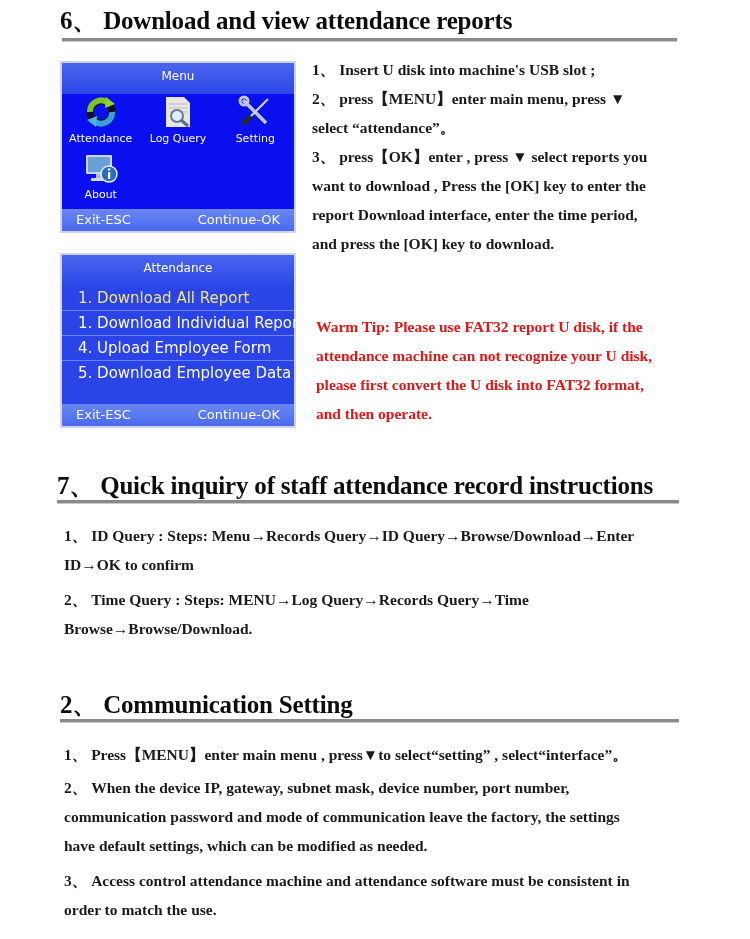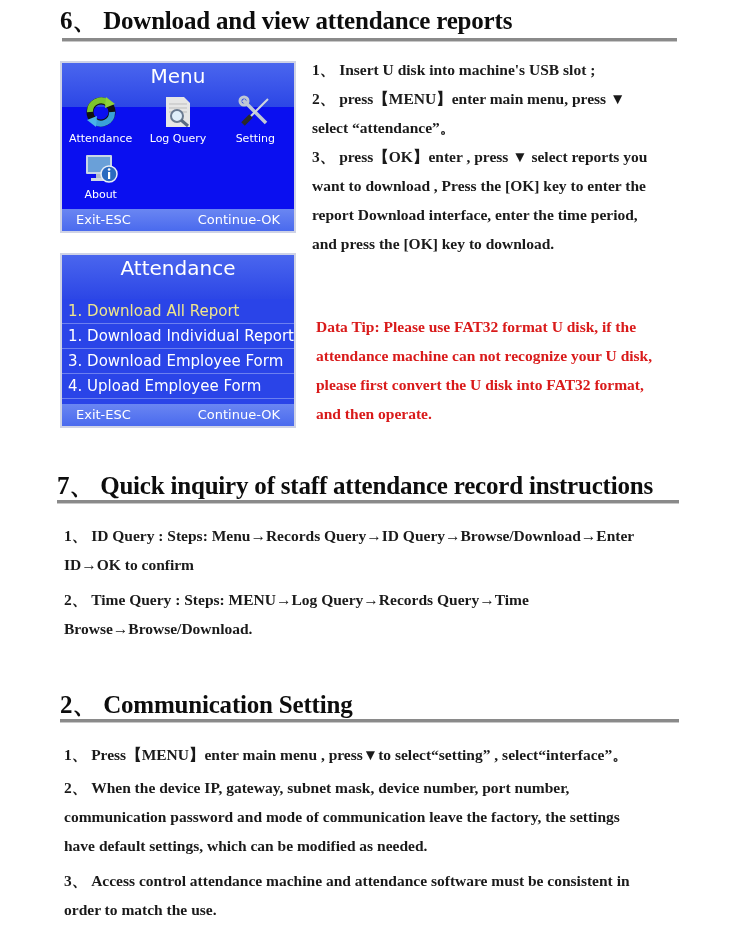--- a/index.html
+++ b/index.html
@@ -13,33 +13,33 @@
   .h-rule { height:3px; background:#8a8a8a; border-bottom:1px solid #c8c8c8; }
 
   
   .p { font-family:Liberation Serif, serif; font-weight:bold; font-size:15.5px;
        color:#1a1a1a; white-space:nowrap; line-height:29px; }
   .red { color:#d91a1a; }
 
   
   .screen { background:#0a0ff0; border:2px solid #cfd3e6; box-sizing:border-box;
             font-family:"DejaVu Sans", sans-serif; color:#fff; }
-  .scr-title { height:44px; line-height:26px; text-align:center; font-size:20px;
+  .scr-title { height:31px; line-height:26px; text-align:center; font-size:12px;
                background:linear-gradient(#4a66ee,#2c46e6); }
   .scr-foot { position:absolute; left:0; right:0; bottom:0; height:22px; line-height:22px;
               background:linear-gradient(#6a86f2,#4a6aee); font-size:13px;
               display:flex; justify-content:space-between; padding:0 14px; box-sizing:border-box; }
   .menu-grid { position:absolute; left:0; right:0; top:28px; display:grid;
                grid-template-columns:repeat(3,1fr); grid-template-rows:56px 56px; }
   .tile { display:flex; flex-direction:column; align-items:center; justify-content:flex-end;
           font-size:11px; padding-bottom:2px; position:relative; }
   .tile .ico { width:38px; height:36px; margin-bottom:2px; display:flex; align-items:center; justify-content:center; }
   .tile.sel .ico { outline:1.5px solid #c9c9e0; outline-offset:1px; }
 
-  .att-row { height:24px; line-height:24px; font-size:15px; padding-left:6px;
+  .att-row { height:24px; line-height:24px; font-size:15px; padding-left:16px;
              background:#2a44e8; border-bottom:1px solid #6c80f0; white-space:nowrap; }
   .att-row.hi { color:#f0e68c; }
 </style>
 </head>
 <body>
 
 <div class="abs h-title" style="left:60px; top:4px;">6、 Download and view attendance reports</div>
 <div class="abs h-rule" style="left:62px; top:38px; width:615px;"></div>
 
 <div class="abs screen" style="left:60px; top:61px; width:236px; height:172px;">
@@ -101,41 +101,40 @@
   <div class="scr-foot">
     <span>Exit-ESC</span>
     <span>Continue-OK</span>
   </div>
 </div>
 
 <div class="abs screen" style="left:60px; top:253px; width:236px; height:175px; background:#2a44e8;">
   <div class="scr-title">Attendance</div>
   <div class="att-row hi">1. Download All Report</div>
   <div class="att-row">1. Download Individual Report</div>
-  <div class="att-row">3. Download Employee Form</div>
   <div class="att-row">4. Upload Employee Form</div>
   <div class="att-row" style="border-bottom:none;">5. Download Employee Data</div>
   <div class="scr-foot">
     <span>Exit-ESC</span>
     <span>Continue-OK</span>
   </div>
 </div>
 
 <div class="abs p" style="left:312px; top:55px;">
   <div>1、 Insert U disk into machine's USB slot ;</div>
   <div>2、 press【MENU】enter main menu, press ▼</div>
   <div>select “attendance”。</div>
   <div>3、 press【OK】enter , press ▼ select reports you</div>
   <div>want to download , Press the [OK] key to enter the</div>
   <div>report Download interface, enter the time period,</div>
   <div>and press the [OK] key to download.</div>
 </div>
 
 <div class="abs p red" style="left:316px; top:312px;">
-  <div>Data Tip: Please use FAT32 format U disk, if the</div>
+  <div>Warm Tip: Please use FAT32 report U disk, if the</div>
   <div>attendance machine can not recognize your U disk,</div>
   <div>please first convert the U disk into FAT32 format,</div>
   <div>and then operate.</div>
 </div>
 
 <div class="abs h-title" style="left:57px; top:469px;">7、 Quick inquiry of staff attendance record instructions</div>
 <div class="abs h-rule" style="left:57px; top:500px; width:622px;"></div>
 <div class="abs p" style="left:64px; top:521px;">
   <div>1、 ID Query : Steps: Menu→Records Query→ID Query→Browse/Download→Enter</div>
   <div>ID→OK to confirm</div>

